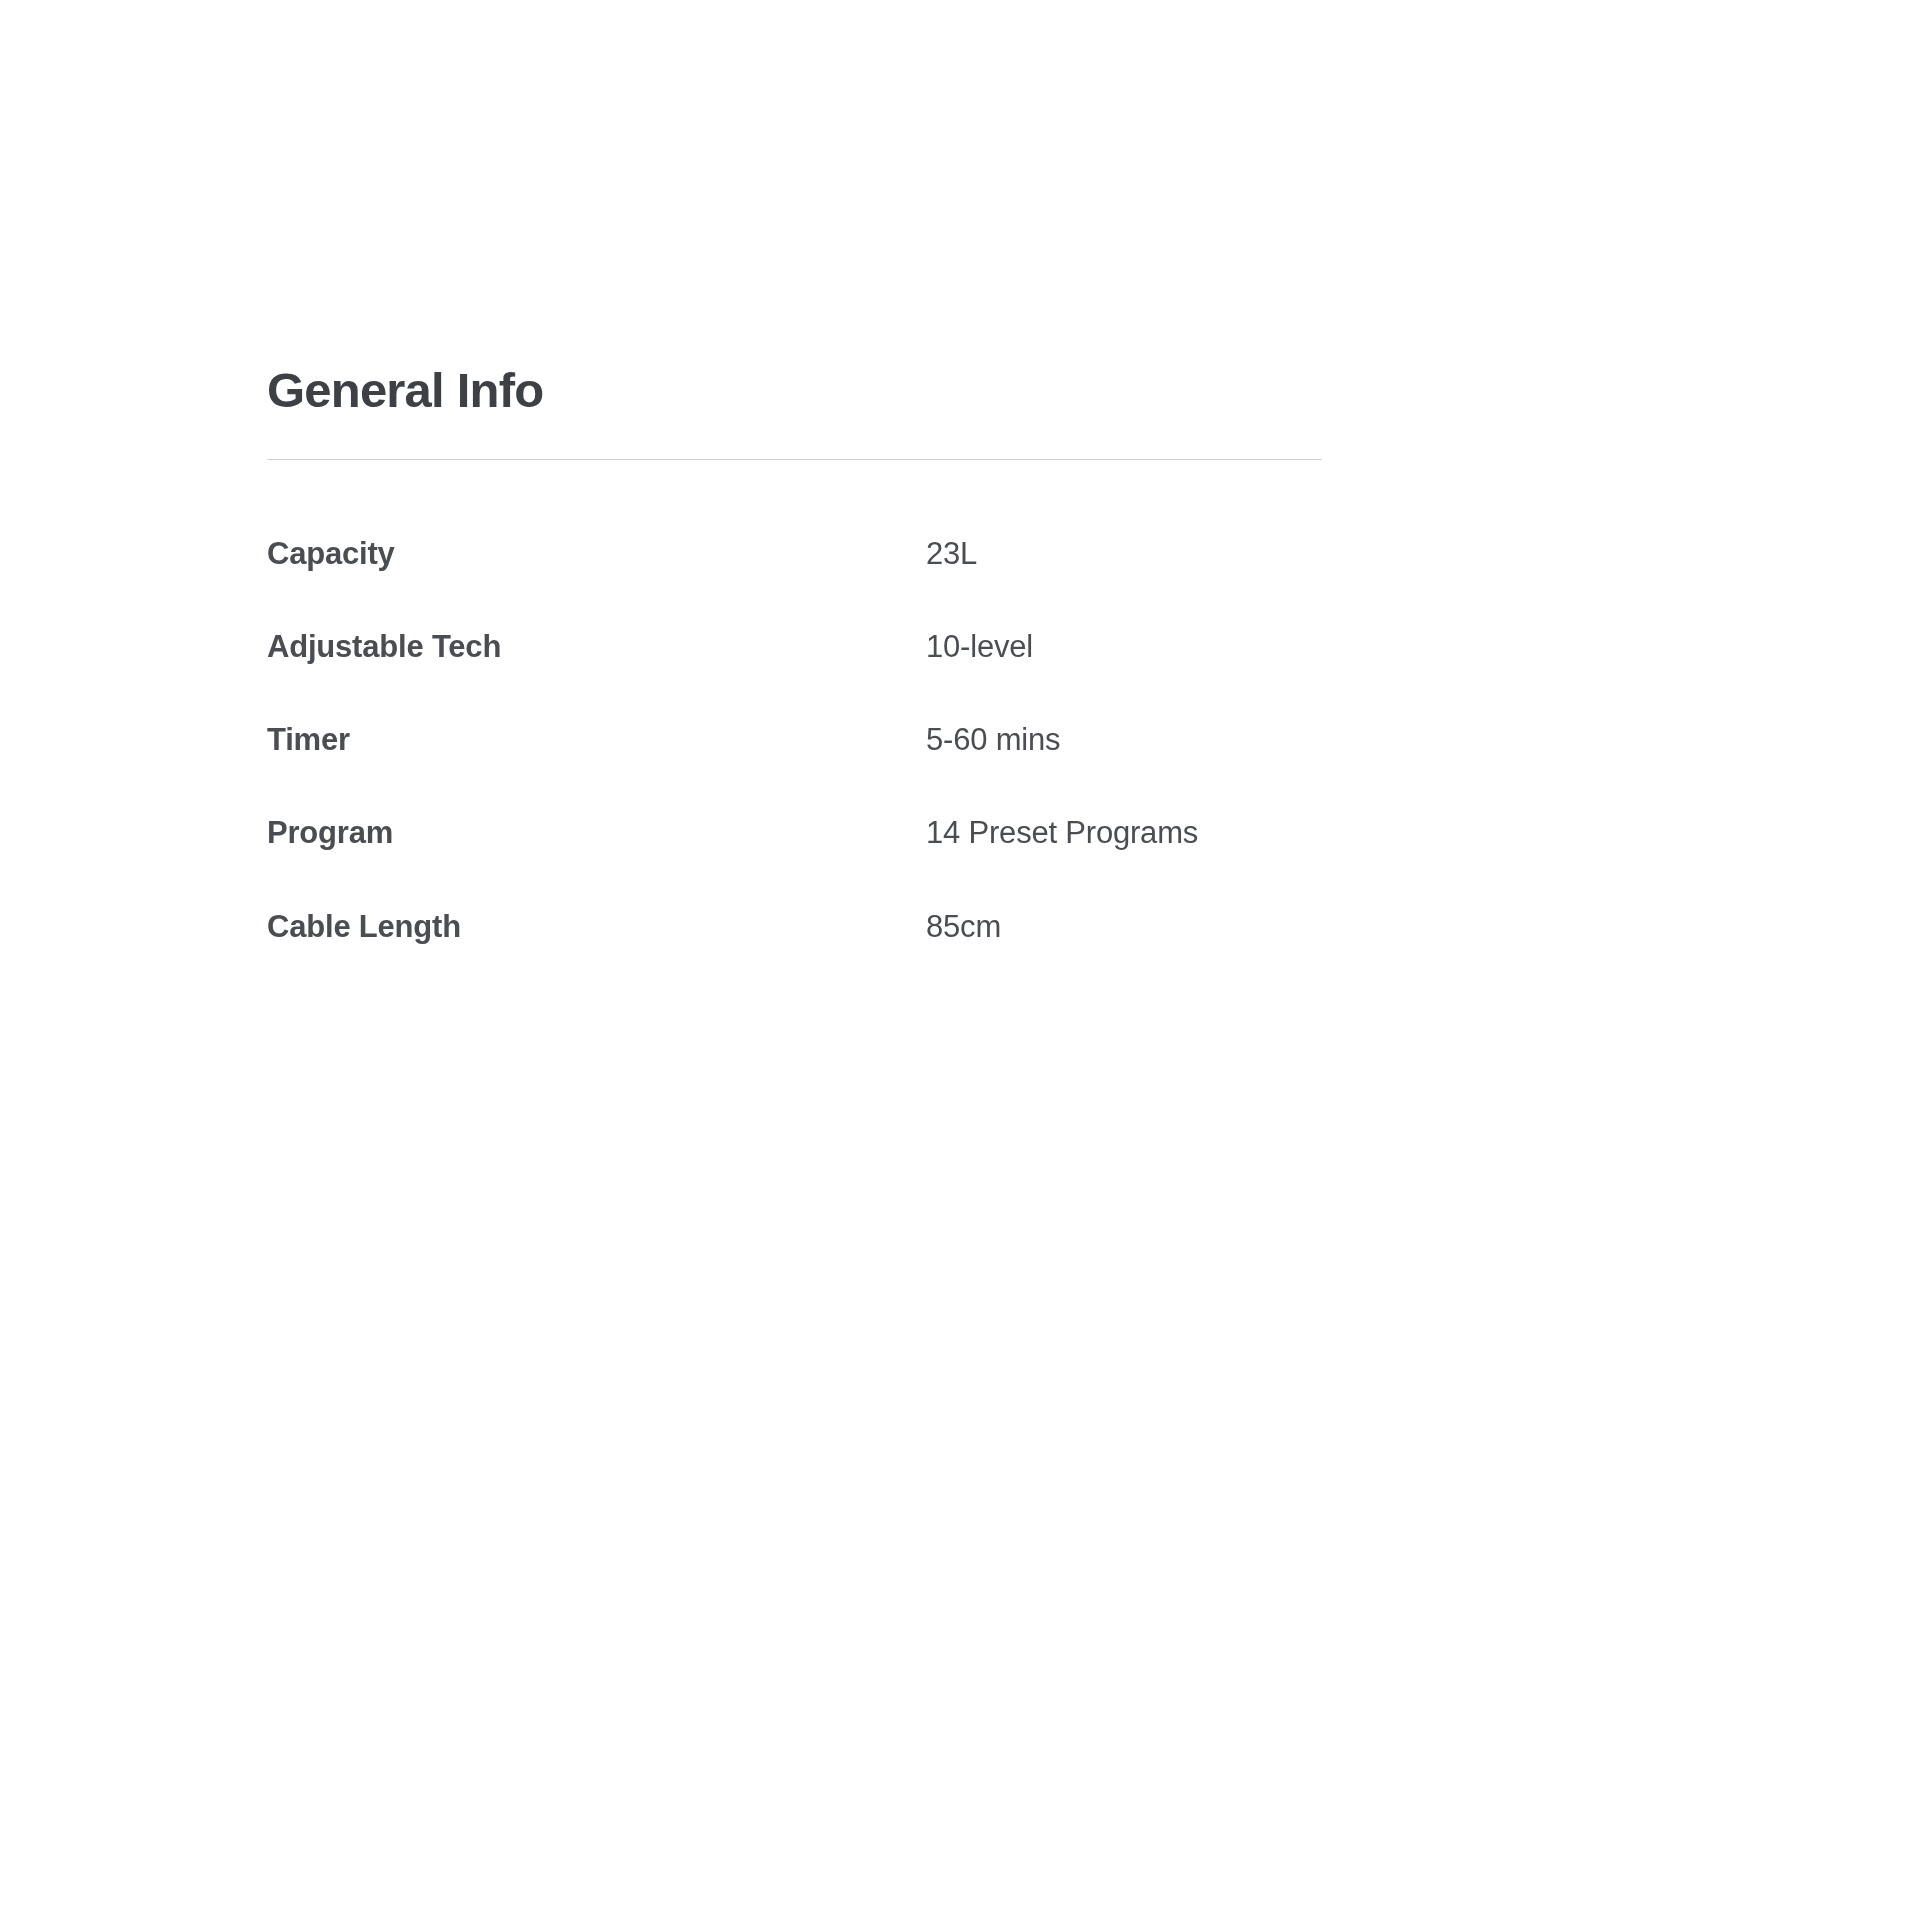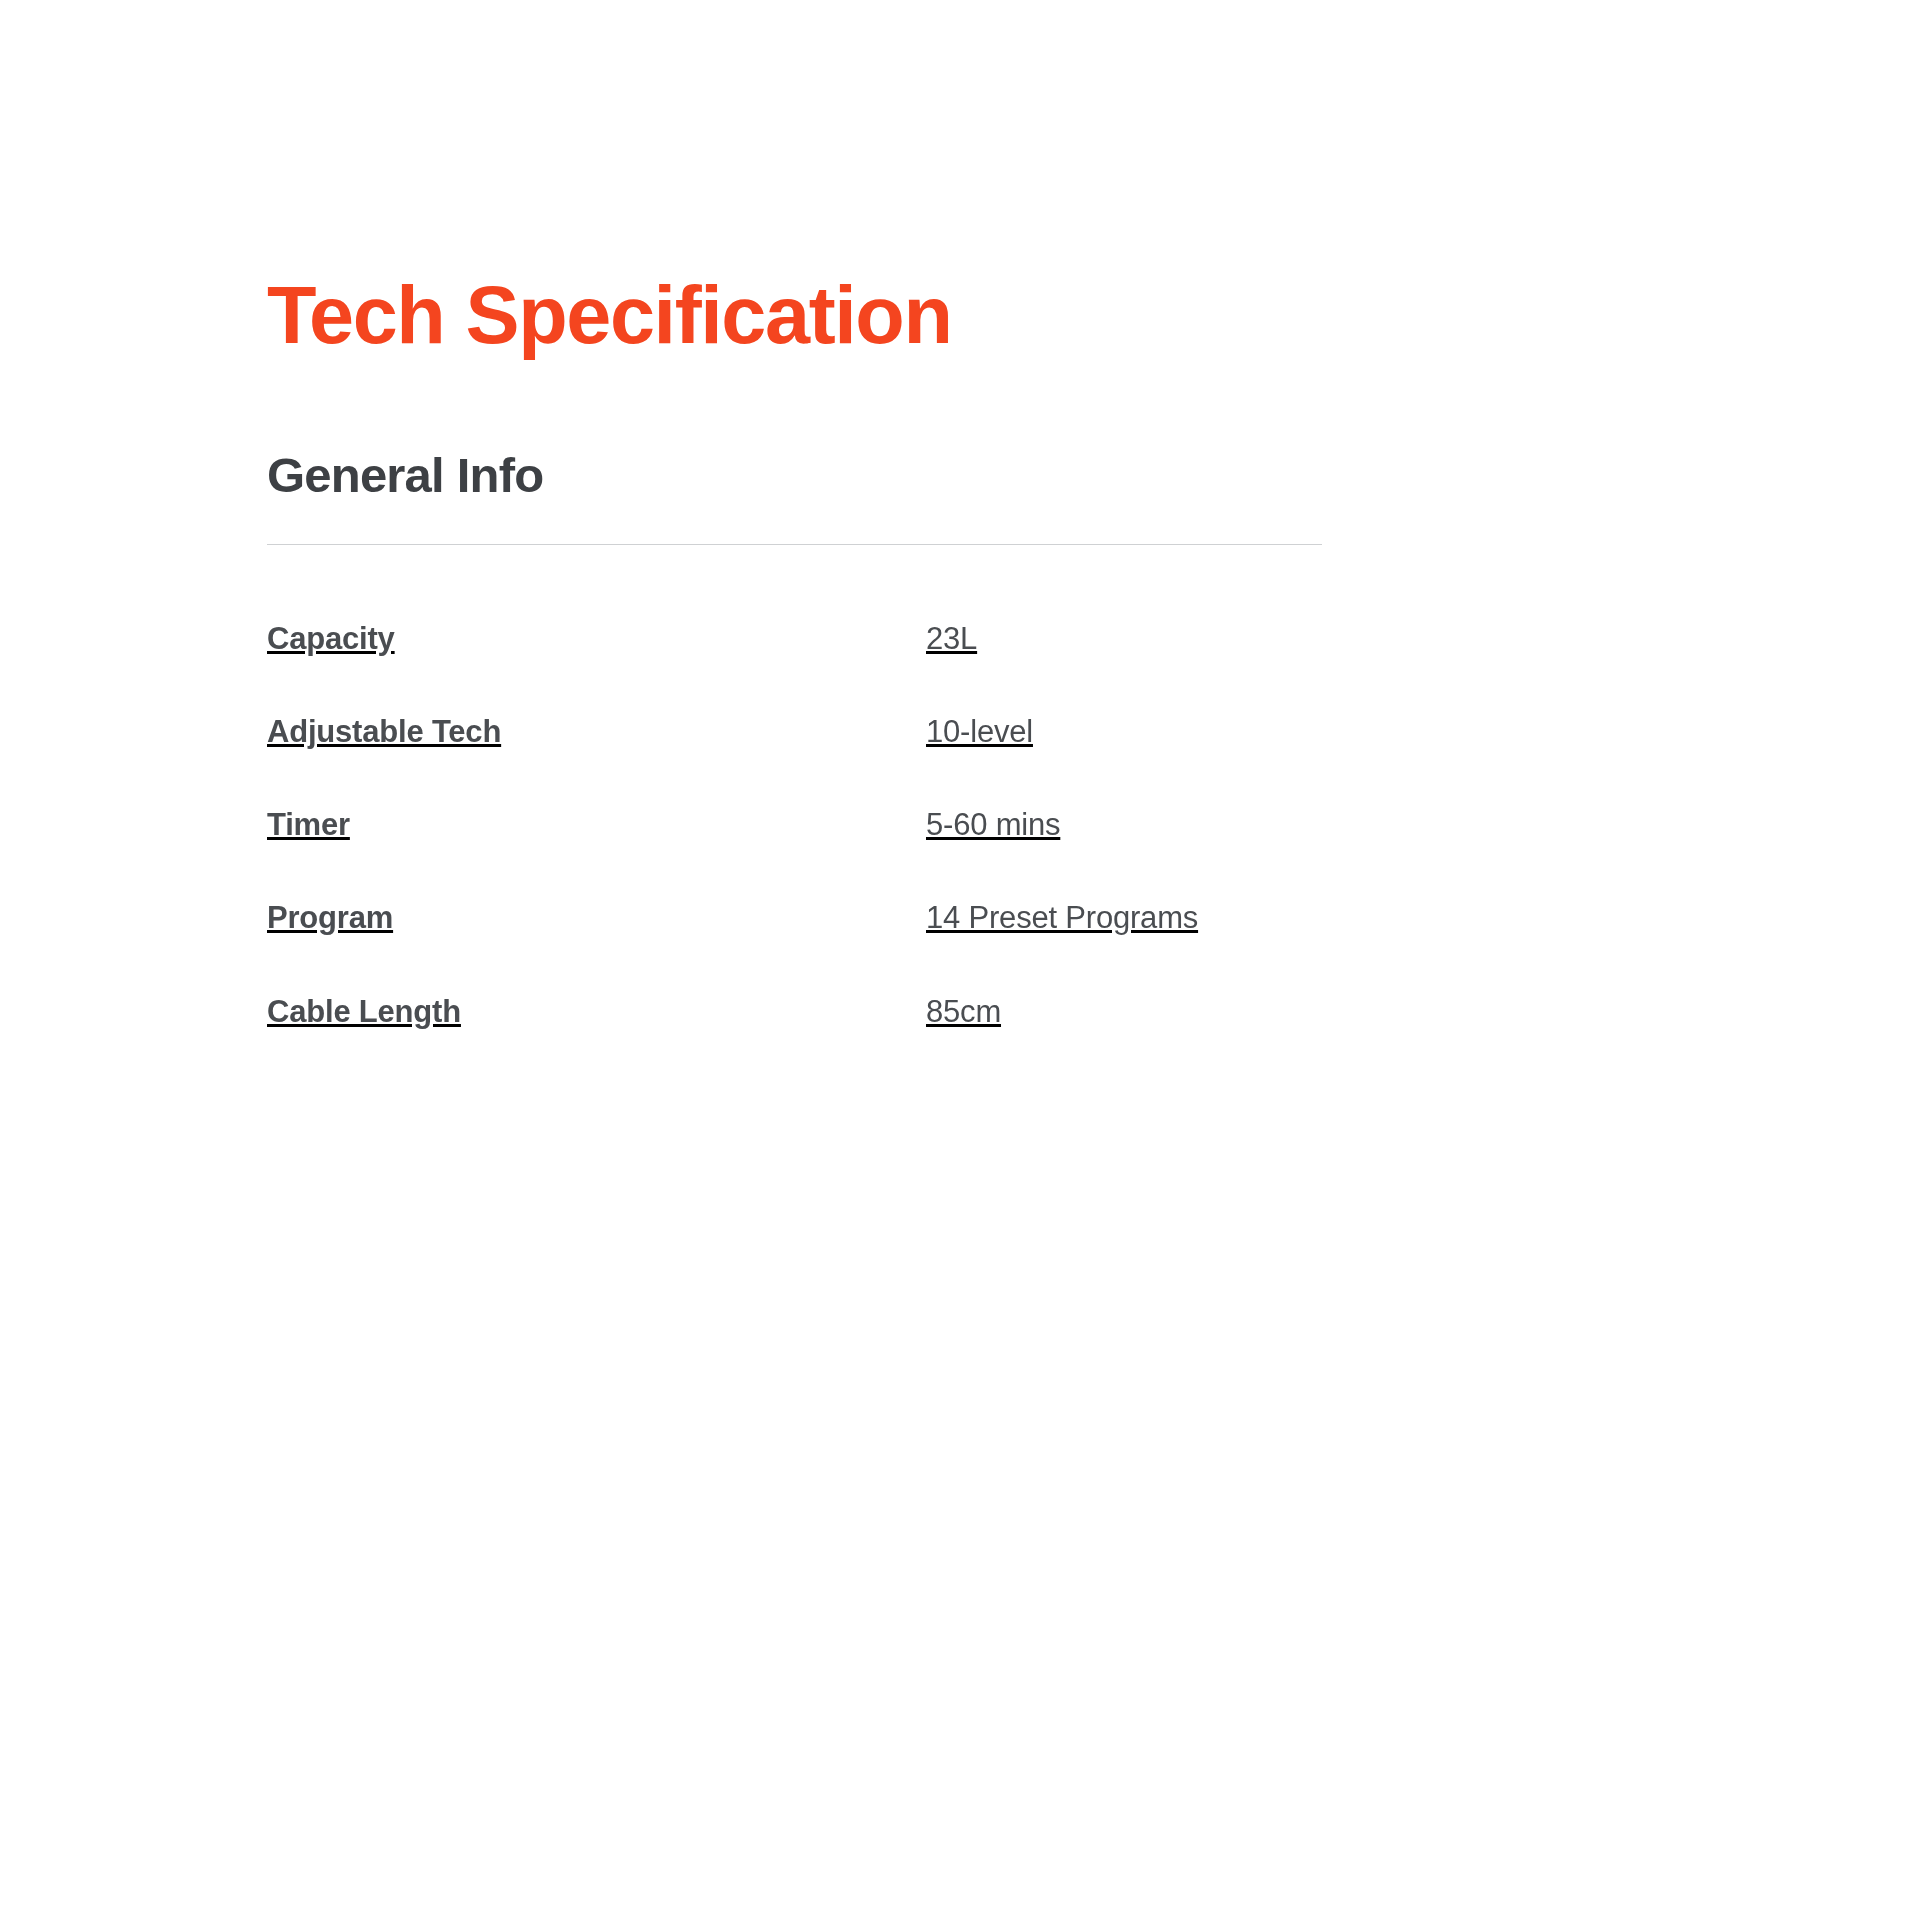--- a/index.html
+++ b/index.html
@@ -51,21 +51,20 @@
     height: 0.9px;
     background: #cfd1d3;
   }
   .spec-table {
     margin-top: 75px;
     width: 1055px;
     border-collapse: collapse;
   }
   .spec-table tr {
     vertical-align: top;
-    text-decoration: underline;
   }
   .spec-table td {
     padding: 0 0 56px 0;
     font-size: 31px;
     line-height: 1.2;
     color: #4a4d51;
   }
   .spec-label {
     width: 659px;
     font-weight: 700;
@@ -79,21 +78,20 @@
   .spec-table tr:last-child td {
     padding-bottom: 0;
   }
 </style>
 </head>
 <body>
 
 <div class="page">
   <div class="content">
 
-    <h1 class="page-title">Tech Specification</h1>
 
     <div class="section">
       <h2 class="section-title">General Info</h2>
 
       <div class="divider"></div>
 
       <table class="spec-table">
         <tbody>
           <tr>
             <td class="spec-label">Capacity</td>

